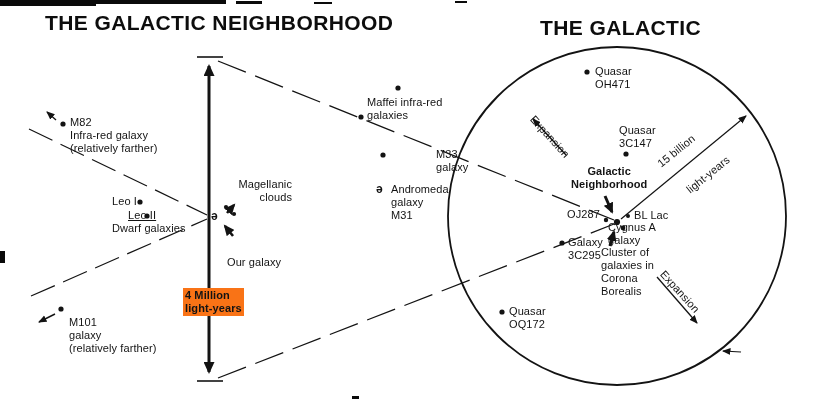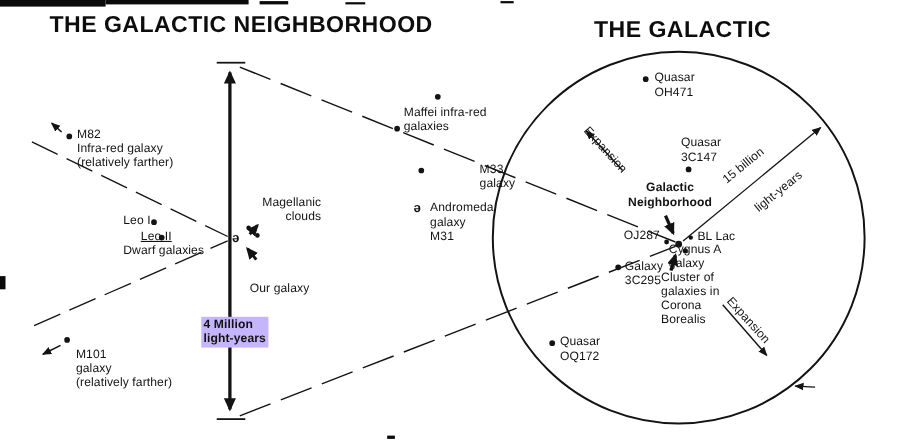--- a/index.html
+++ b/index.html
@@ -11,21 +11,21 @@
   .lbl{
     position:absolute;font-size:11px;line-height:13px;white-space:pre-line;
     color:#131313;letter-spacing:0.1px;
   }
   .bold{font-weight:bold;}
   .title{
     position:absolute;font-size:21px;font-weight:bold;
     letter-spacing:0.4px;color:#0d0d0d;white-space:nowrap;
   }
   .rot{transform-origin:0 0;white-space:nowrap;}
-  .onLine{background:#c4b5fd;padding:1px 2px;}
+  .onLine{background:#f97316;padding:1px 2px;}
   .glyph{position:absolute;font-size:12px;font-weight:bold;color:#131313;}
   .artifact{position:absolute;background:#0a0a0a;}
 </style>
 </head>
 <body>
 
 <div class="canvas">
 
   <svg width="834" height="400" viewBox="0 0 834 400">
     <defs>

